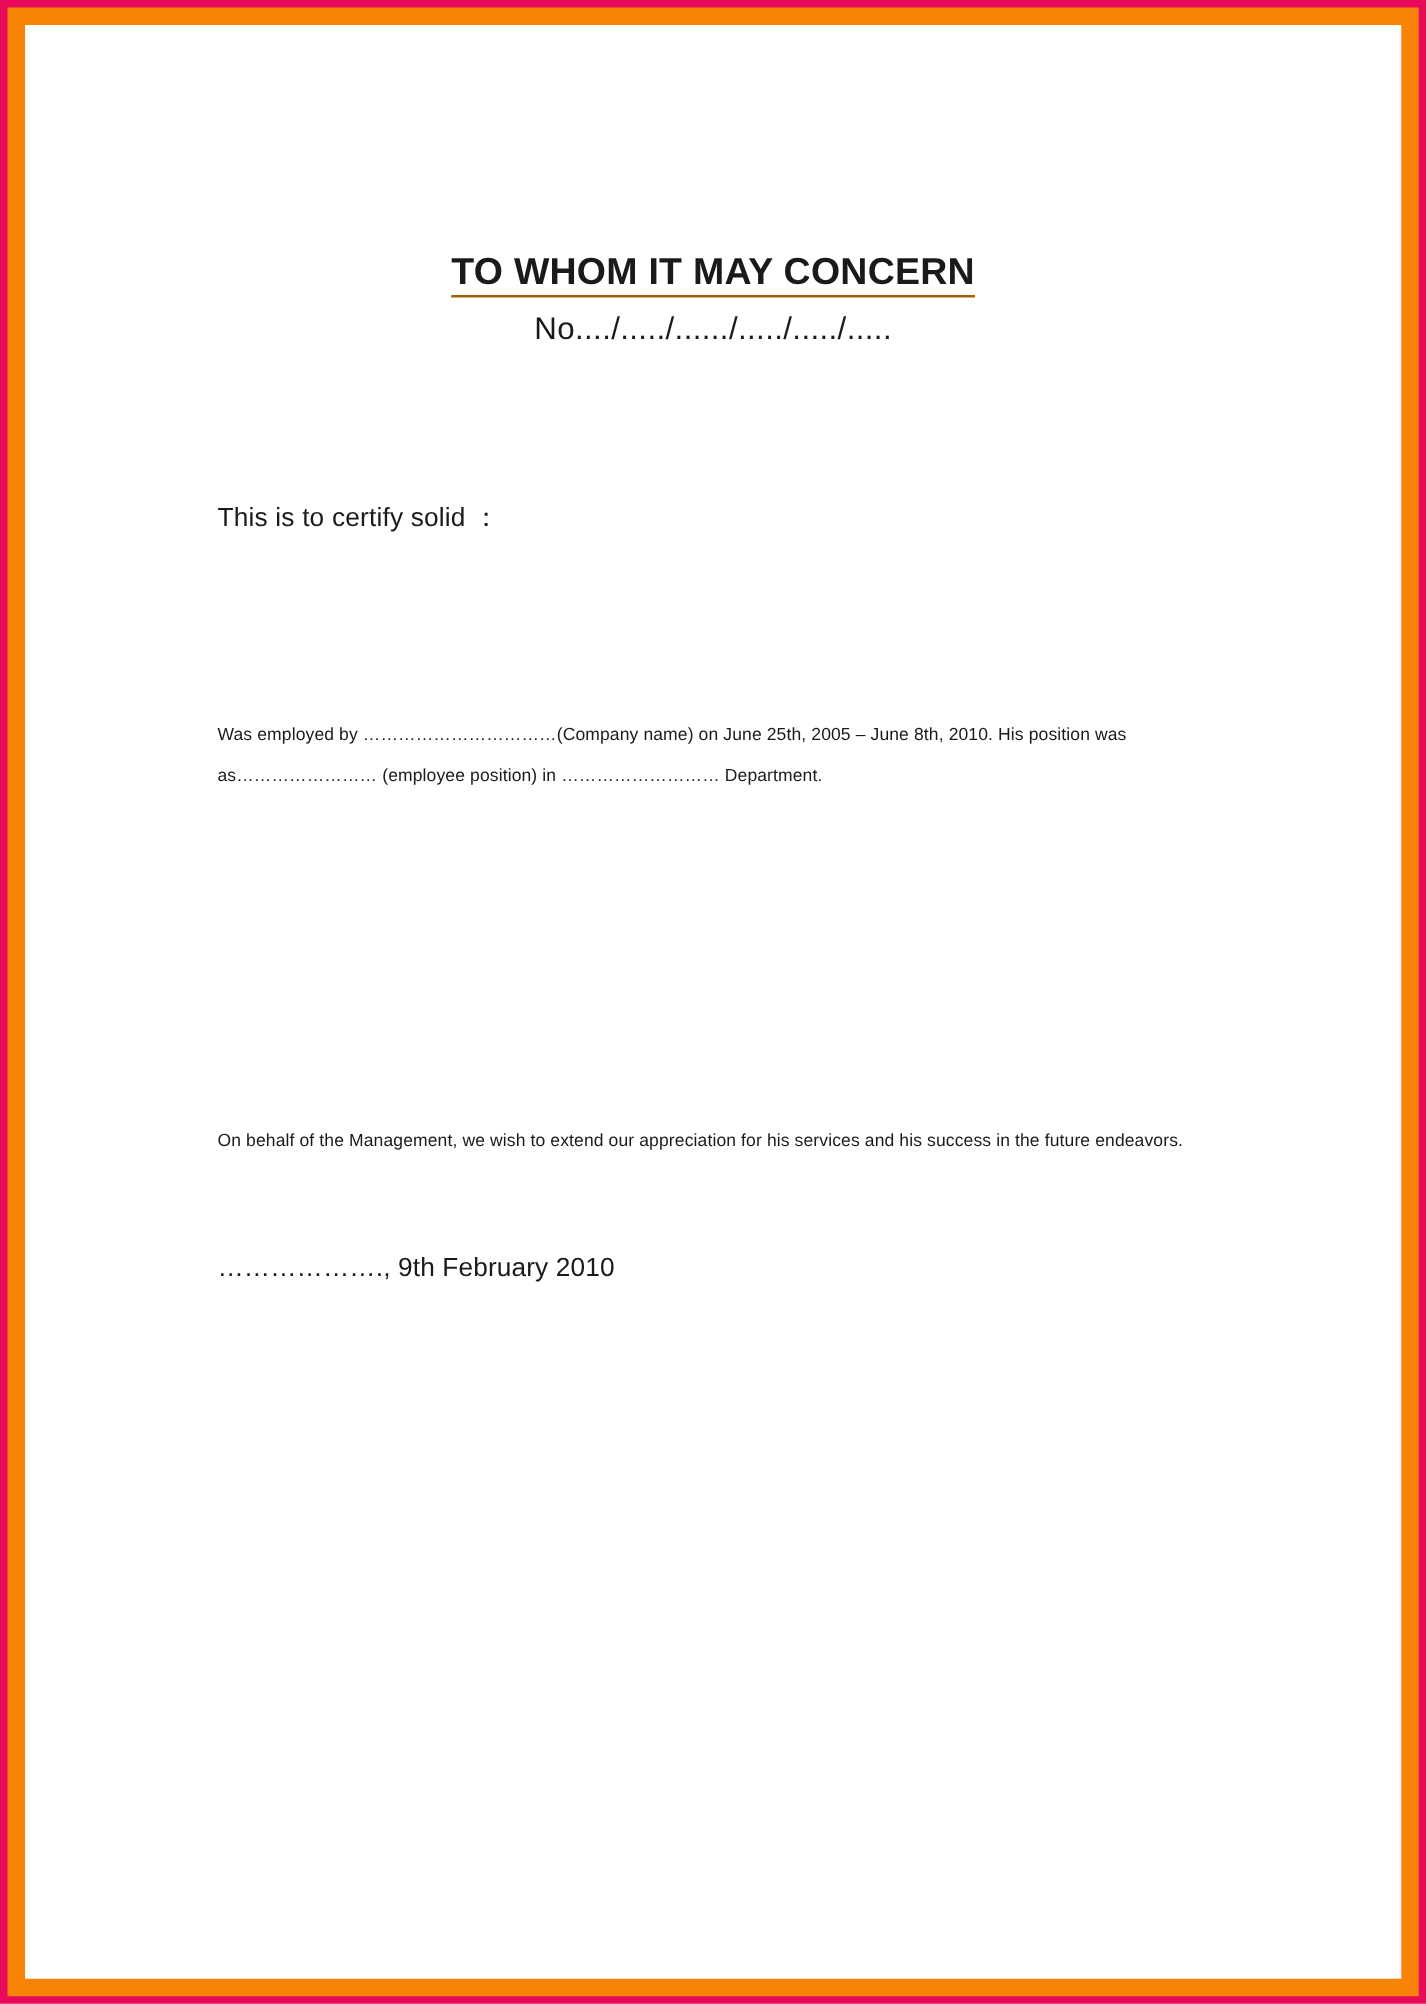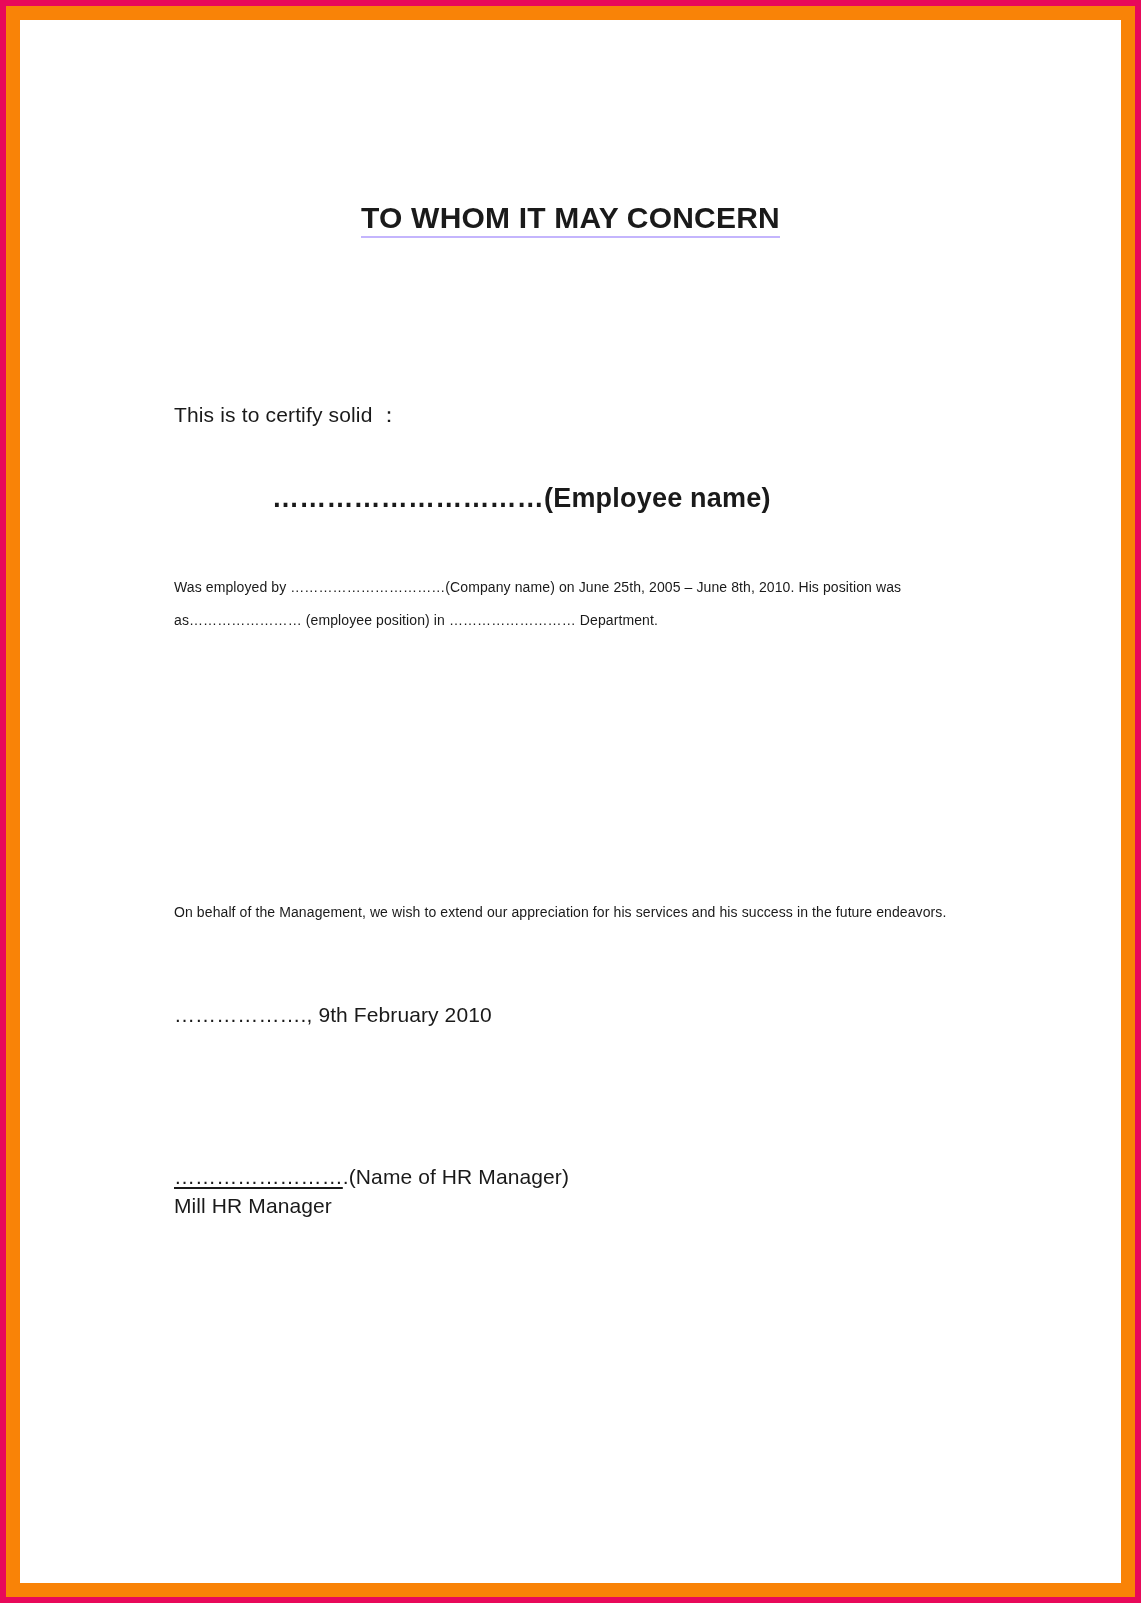--- a/index.html
+++ b/index.html
@@ -58,21 +58,21 @@
     left: 0;
     right: 0;
     top: 181px;
     text-align: center;
     font-size: 30px;
     font-weight: bold;
     letter-spacing: 0.2px;
     line-height: 1.15;
   }
   .doc-title .u {
-    border-bottom: 2px solid #c4b5fd;
+    border-bottom: 2px solid #a16207;
     padding-bottom: 2px;
   }
 
   .doc-refno {
     position: absolute;
     left: 0;
     right: 0;
     top: 228px;
     text-align: center;
     font-size: 25px;
@@ -144,34 +144,30 @@
 <div id="frame-outer">
   <div id="frame-inner">
     <div id="page-sheet">
 
       <div id="doc">
 
         <div class="doc-title">
           <span class="u">TO WHOM IT MAY CONCERN</span>
         </div>
 
+        <div class="doc-refno">No..../...../....../...../...../.....</div>
 
         <div class="certify-line">This is to certify solid ：</div>
 
-        <div class="name-line">…………………………(Employee name)</div>
 
         <div class="para" id="para-employment">Was employed by ……………………………(Company name) on June 25th, 2005 – June 8th, 2010. His position was as…………………… (employee position) in ……………………… Department.</div>
 
 
         <div class="para" id="para-management">On behalf of the Management, we wish to extend our appreciation for his services and his success in the future endeavors.</div>
 
         <div class="date-line">………………., 9th February 2010</div>
 
-        <div class="sign-block">
-          <div><span class="sign-rule">……………………</span><span>.(Name of HR Manager)</span></div>
-          <span class="sign-role">Mill HR Manager</span>
-        </div>
 
       </div>
 
     </div>
   </div>
 </div>
 
 </body></html>

